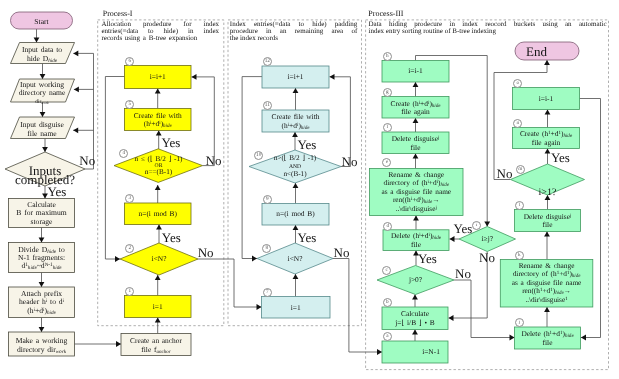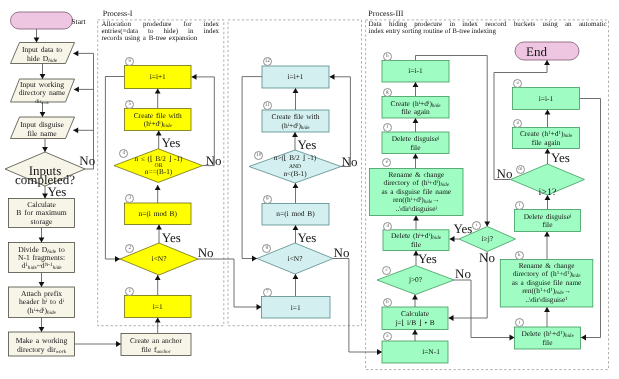--- a/index.html
+++ b/index.html
@@ -158,21 +158,21 @@
     <rect data-name="p3-b-shape" x="382" y="307" width="66" height="22.5" fill="#9ffcc2" stroke="#3f9a5e" stroke-width="0.8"></rect>
     <rect data-name="p3-a-shape" x="382" y="341" width="66" height="22" fill="#9ffcc2" stroke="#3f9a5e" stroke-width="0.8"></rect>
     <rect data-name="end-shape" x="515" y="42" width="64" height="18" rx="9.0" ry="9.0" fill="#efc6e2" stroke="#7d5a72" stroke-width="0.8"></rect>
     <rect data-name="p3-o-shape" x="512.5" y="87.5" width="67" height="22" fill="#9ffcc2" stroke="#3f9a5e" stroke-width="0.8"></rect>
     <rect data-name="p3-n-shape" x="512.5" y="127.5" width="67" height="21" fill="#9ffcc2" stroke="#3f9a5e" stroke-width="0.8"></rect>
     <polygon data-name="p3-dia-m-shape" points="510.5,179.5 547.5,164 584.5,179.5 547.5,195" fill="#9ffcc2" stroke="#3f9a5e" stroke-width="0.8"></polygon>
     <rect data-name="p3-l-shape" x="514.5" y="209.5" width="66" height="22" fill="#9ffcc2" stroke="#3f9a5e" stroke-width="0.8"></rect>
     <rect data-name="p3-k-shape" x="500.3" y="259.5" width="92.5" height="47.5" fill="#9ffcc2" stroke="#3f9a5e" stroke-width="0.8"></rect>
     <rect data-name="p3-j-shape" x="514.5" y="327" width="66" height="22" fill="#9ffcc2" stroke="#3f9a5e" stroke-width="0.8"></rect>
   </svg>
-  <div class="ntxt" data-name="start-label" style="left:10.5px;top:16.5px;width:62px;font-size:7.6px;line-height:9px;margin-left:37px;">Start</div>
+  <div class="ntxt" data-name="start-label" style="left:10.5px;top:16.5px;width:62px;font-size:7.6px;line-height:9px;">Start</div>
   <div class="ntxt" data-name="input-data-label" style="left:12px;top:45.0px;width:60px;font-size:7.6px;line-height:9.2px;">Input data to<br>hide D<sub>hide</sub></div>
   <div class="ntxt" data-name="input-workdir-label" style="left:12px;top:80.5px;width:60px;font-size:7.6px;line-height:8.0px;">Input working<br>directory name<br><span class="tiny">dir<sub>work</sub></span></div>
   <div class="ntxt" data-name="input-disguise-label" style="left:12px;top:119.5px;width:60px;font-size:7.6px;line-height:9.2px;">Input disguise<br>file name</div>
   <div class="ntxt" data-name="inputs-done-label" style="left:10px;top:166px;width:70px;font-size:13px;line-height:9.0px;">Inputs<br>completed?</div>
   <div class="ntxt" data-name="calc-b-label" style="left:9.5px;top:200.5px;width:64px;font-size:7.6px;line-height:8.8px;">Calculate<br>B for maximum<br>storage</div>
   <div class="ntxt" data-name="divide-label" style="left:10px;top:246.0px;width:63px;font-size:7.6px;line-height:8.1px;">Divide D<sub>hide</sub> to<br>N-1 fragments:<br>d<sup>1</sup><sub>hide</sub>~d<sup>N-1</sup><sub>hide</sub></div>
   <div class="ntxt" data-name="attach-label" style="left:10px;top:290.0px;width:63px;font-size:7.6px;line-height:8.4px;">Attach prefix<br>header h<sup>i</sup> to d<sup>i</sup><br>(h<sup>i</sup>+d<sup>i</sup>)<sub>hide</sub></div>
   <div class="ntxt" data-name="makedir-label" style="left:9.5px;top:336px;width:64px;font-size:7.6px;line-height:9.2px;text-align:center;">Make a working<br>directory dir<sub>work</sub></div>
   <div class="ntxt" data-name="anchor-label" style="left:122px;top:336px;width:68px;font-size:7.4px;line-height:9.2px;">Create an anchor<br>file f<sub>anchor</sub></div>
   <div class="ntxt" data-name="p1-inc-label" style="left:124.5px;top:73px;width:66.5px;font-size:7.4px;line-height:8.5px;">i=i+1</div>
@@ -245,18 +245,23 @@
   <div class="yn" data-name="p3-dia-c-yes-label" style="left:418.0px;top:255.0px;">Yes</div>
   <div class="yn" data-name="p3-dia-c-no-label" style="left:455.0px;top:269.5px;">No</div>
   <div class="yn" data-name="p3-dia-m-yes-label" style="left:551.0px;top:153.5px;">Yes</div>
   <div class="yn" data-name="p3-dia-m-no-label" style="left:496.5px;top:170.0px;">No</div>
   <div class="ptitle" data-name="process-1-title" style="left:102.7px;top:9.3px;width:120px;">Process-I</div>
   <div class="pdesc" data-name="process-1-description" style="left:101.5px;top:21.0px;width:117.5px;line-height:7.1px;">
       <div class="dline" data-name="process-1-description-line">Allocation prodedure for index</div>
       <div class="dline" data-name="process-1-description-line">entries(=data to hide) in index</div>
       <div class="dline last" data-name="process-1-description-line">records using a B-tree expansion</div>
     </div>
+  <div class="pdesc" data-name="process-2-description" style="left:229.8px;top:21.0px;width:127.5px;line-height:7.1px;">
+      <div class="dline" data-name="process-2-description-line">Index entries(=data to hide) padding</div>
+      <div class="dline" data-name="process-2-description-line">procedure in an remaining area of</div>
+      <div class="dline last" data-name="process-2-description-line">the index records</div>
+    </div>
   <div class="ptitle" data-name="process-3-title" style="left:368.3px;top:9.3px;width:235px;">Process-III</div>
   <div class="pdesc" data-name="process-3-description" style="left:368.5px;top:21.0px;width:238.0px;line-height:7.1px;">
       <div class="dline" data-name="process-3-description-line">Data hiding prodecure in index reocord buckets using an automatic</div>
       <div class="dline last" data-name="process-3-description-line">index entry sorting routine of B-tree indexing</div>
     </div>
 </div>
 
 </body></html>

